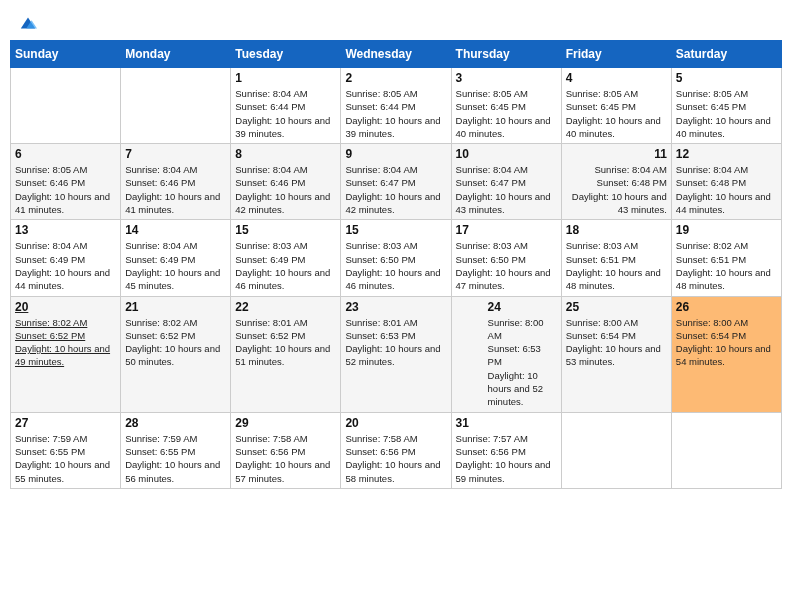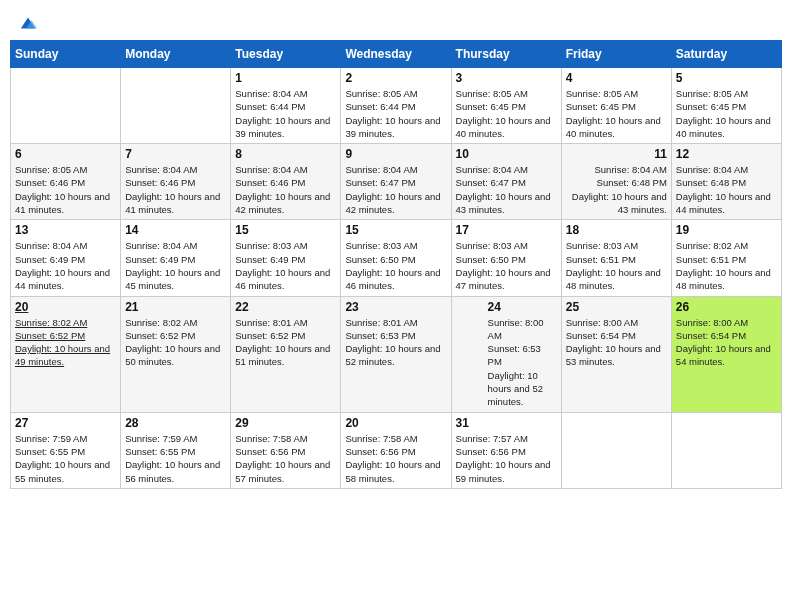--- a/index.html
+++ b/index.html
@@ -282,21 +282,21 @@
           <div class="day-info" style="white-space: pre-line;">Sunrise: 8:00 AM
 Sunset: 6:53 PM
 Daylight: 10 hours and 52 minutes.</div>
         </td>
         <td style="background: rgb(245, 245, 245);">
           <div class="day-number">25</div>
           <div class="day-info" style="white-space: pre-line;">Sunrise: 8:00 AM
 Sunset: 6:54 PM
 Daylight: 10 hours and 53 minutes.</div>
         </td>
-        <td style="background: #bef264;">
+        <td style="background: #fdba74;">
           <div class="day-number">26</div>
           <div class="day-info" style="white-space: pre-line;">Sunrise: 8:00 AM
 Sunset: 6:54 PM
 Daylight: 10 hours and 54 minutes.</div>
         </td>
       </tr>
       <tr>
         <td>
           <div class="day-number">27</div>
           <div class="day-info" style="white-space: pre-line;">Sunrise: 7:59 AM

